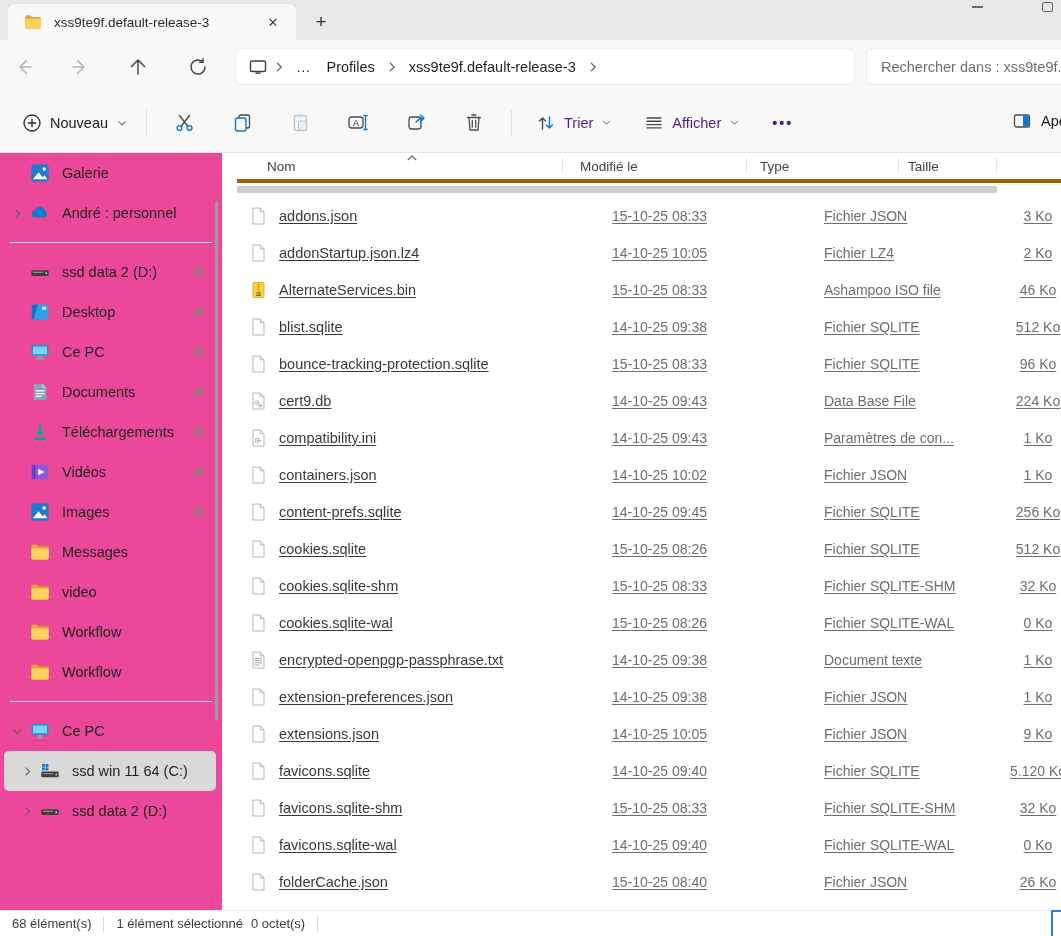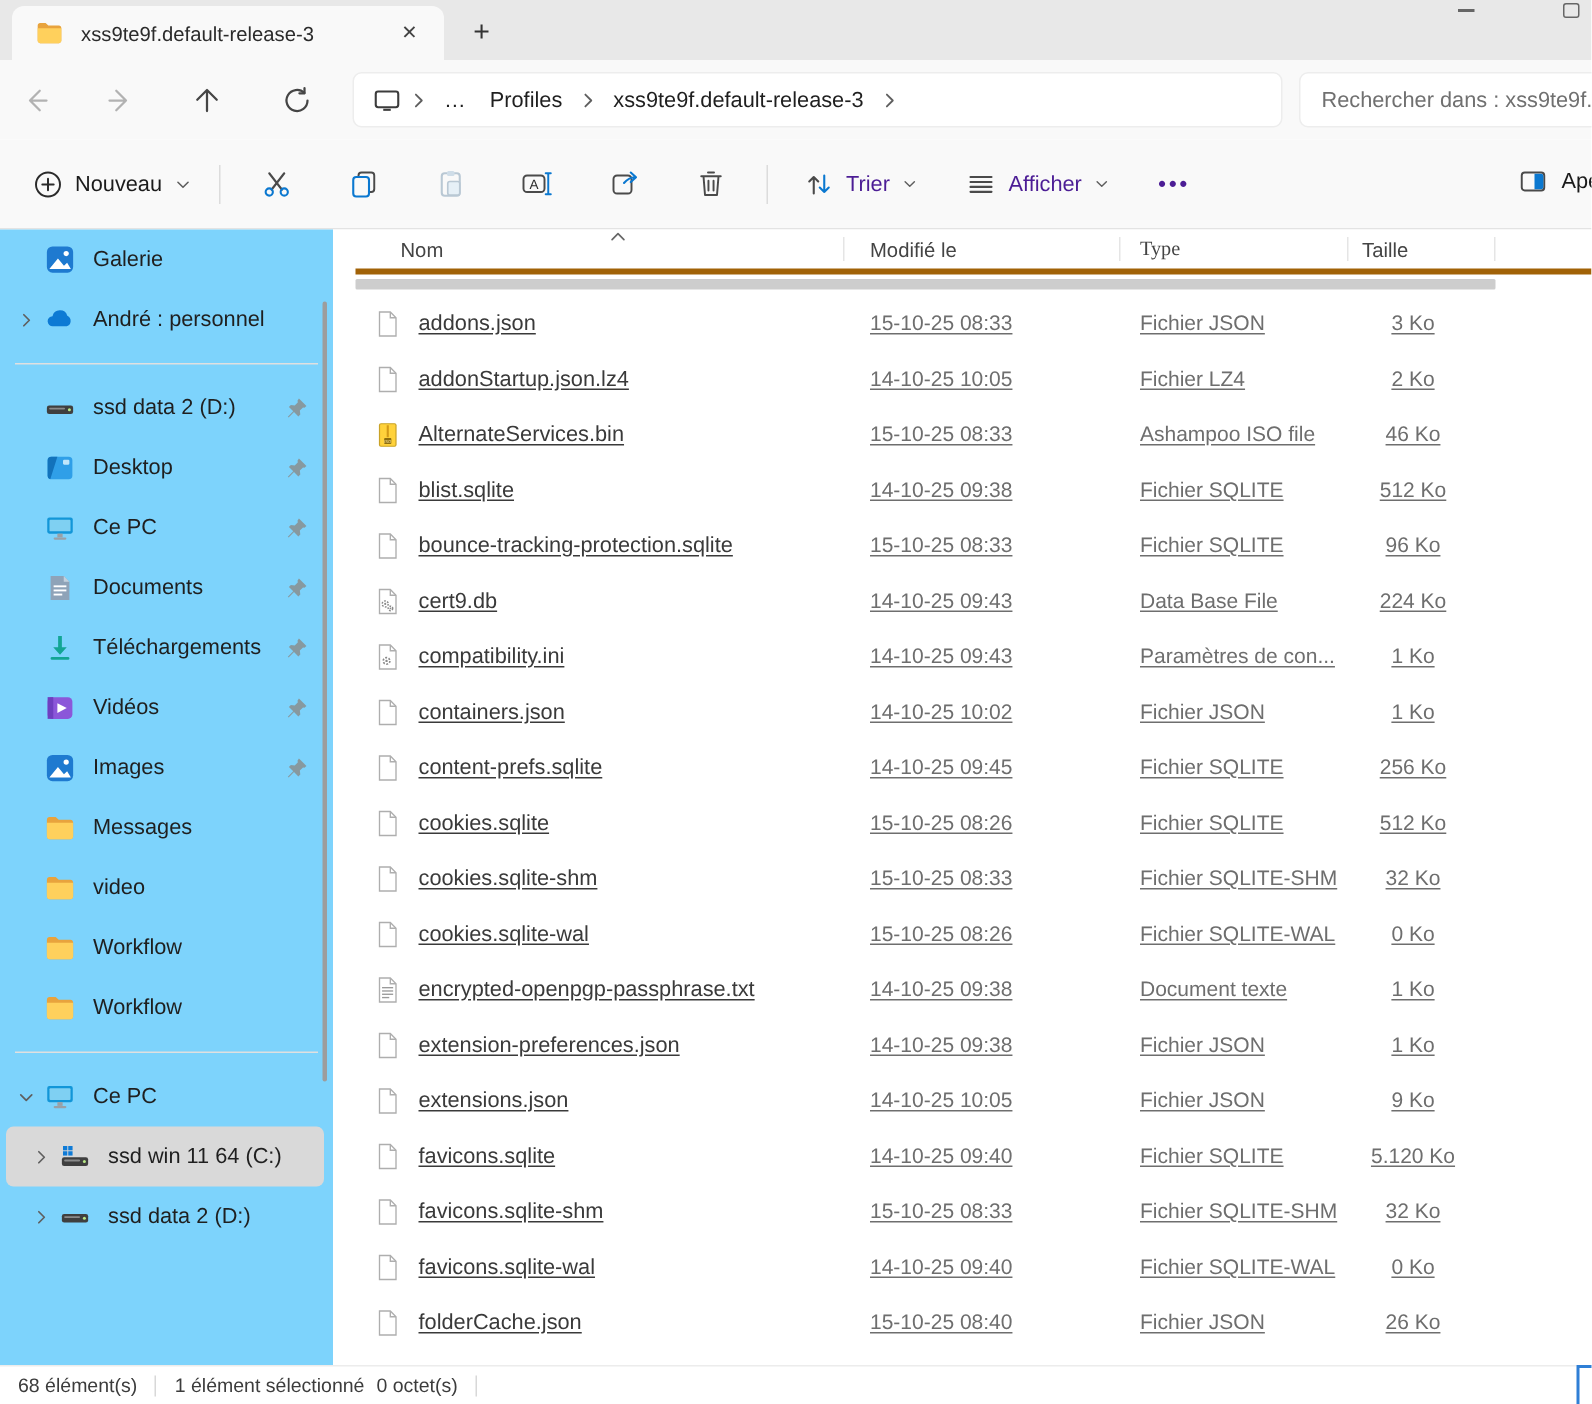--- a/index.html
+++ b/index.html
@@ -50,41 +50,41 @@
   .tb-new { display:flex; align-items:center; gap:8px; margin-left:12px; padding:8px 10px; border-radius:5px; font-size:14.5px; color:#1b1b1b; }
   .tb-sep { width:1px; height:26px; background:#dcdcdc; margin:0 8px; }
   .tb-ico { width:44px; height:40px; border-radius:5px; display:flex; align-items:center; justify-content:center; margin:0 7px; }
   .tb-text { display:flex; align-items:center; gap:8px; padding:8px 10px; border-radius:5px; font-size:14.5px; color:#4c1d95; margin:0 6px; }
   .tb-right { position:absolute; left:1012px; top:10px; display:flex; align-items:center; gap:9px; width:110px; font-size:14.5px; color:#1b1b1b; padding:8px 0; }
 
   
   .main { position:absolute; left:0; top:153px; width:1061px; height:757px; }
 
   
-  .sidebar { position:absolute; left:0; top:0; width:222px; height:757px; background:#7dd3fc; overflow:hidden; }
+  .sidebar { position:absolute; left:0; top:0; width:222px; height:757px; background:#ec4899; overflow:hidden; }
   .sb-item { position:relative; height:40px; display:flex; align-items:center; margin:0 6px 0 4px; border-radius:5px; }
   .sb-chev { width:26px; display:flex; align-items:center; justify-content:center; color:#666; flex:0 0 26px; }
   .sb-icon { width:20px; height:20px; flex:0 0 20px; margin-right:12px; }
   .sb-label { font-size:14.5px; color:#1f1f1f; white-space:nowrap; overflow:hidden; flex:1 1 auto; }
   .sb-pin { width:16px; height:16px; flex:0 0 16px; margin-right:10px; opacity:.75; }
   .sb-sep { height:1px; background:#e0e0e0; margin:9px 10px; }
   .sb-item.selected { background:#d9d9d9; }
   .sb-item.indent .sb-chev { margin-left:10px; }
   .sb-scroll { position:absolute; right:4px; top:48px; width:3px; height:520px; background:#9d9d9d; border-radius:2px; }
 
   
   .filepane { position:absolute; left:222px; top:0; width:839px; height:757px; background:#ffffff; }
   .lheader { position:relative; height:30px; display:grid; grid-template-columns:326px 184px 152px 98px; margin-left:15px; border-bottom:4px solid #a16207; }
   .hcell { position:relative; display:flex; align-items:center; font-size:13.5px; color:#444; }
   .hcell::after { content:""; position:absolute; right:0; top:5px; bottom:5px; width:1px; background:#e5e5e5; }
-  .h-name { padding-left:30px; } .h-mod { padding-left:17px; } .h-type { padding-left:13px;font-family:Liberation Serif, serif; } .h-size { padding-left:9px; }
+  .h-name { padding-left:30px; } .h-mod { padding-left:17px; } .h-type { padding-left:13px; } .h-size { padding-left:9px; }
   .sortcaret { position:absolute; left:168px; top:-2px; color:#555; }
   .hscroll { position:relative; margin:3px 0 0 15px; width:760px; height:7px; background:#cdcdcd; border-radius:1px; }
   .rows { position:relative; margin-top:4px; }
-  .frow { display:grid; grid-template-columns:326px 184px 152px 98px; align-items:center; height:37px; margin-left:15px; }
+  .frow { display:grid; grid-template-columns:326px 184px 152px 98px; align-items:center; height:37px; margin-left:15px;gap:32px; }
   .c-name { display:flex; align-items:center; gap:12px; padding-left:13px; overflow:hidden; }
   .ficon { width:17px; height:18px; flex:0 0 17px; }
   .lnk { text-decoration:underline; text-underline-offset:2px; white-space:nowrap; }
   .name-t { font-size:14.5px; color:#3a3a3a; }
   .sub-t { font-size:14px; color:#6e6e6e; }
   .cell { padding-left:17px; } .cell.type { padding-left:13px; }
   .cell.size { padding-left:0; text-align:center; padding-right:12px; }
 
   
   .statusbar {

